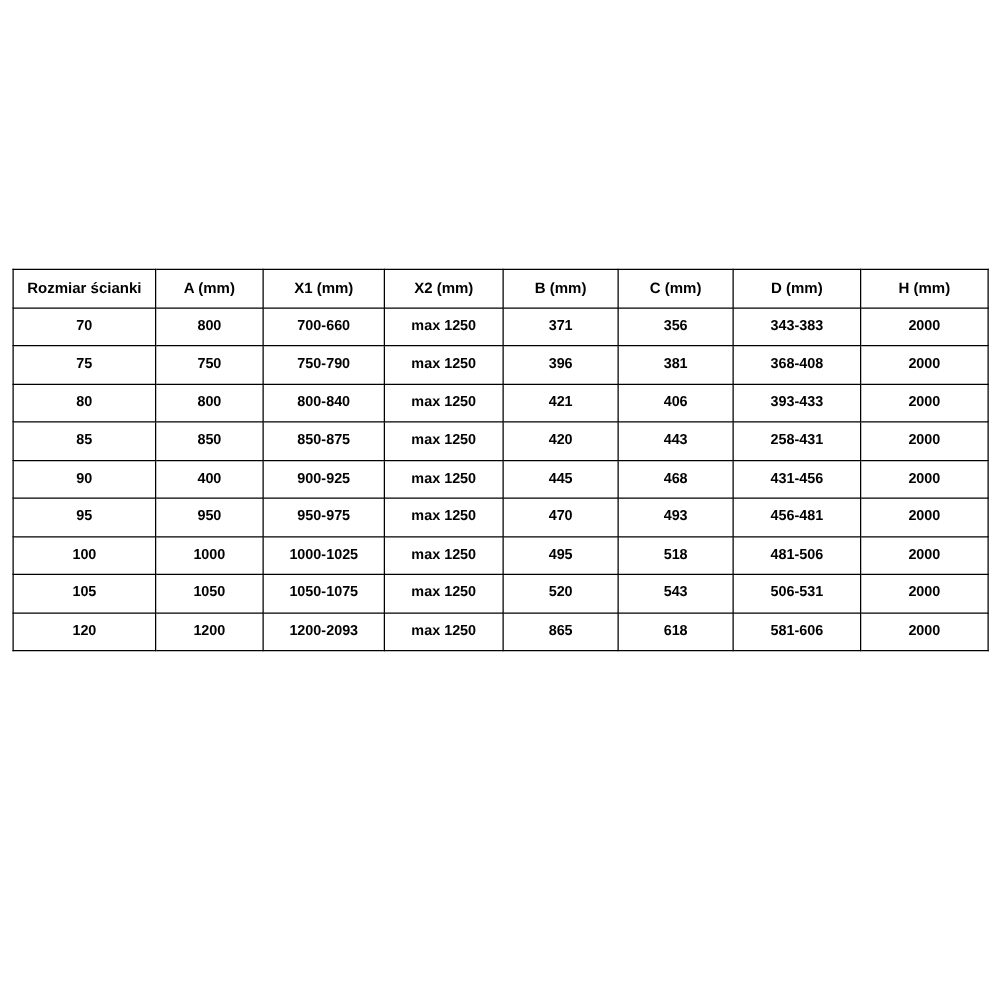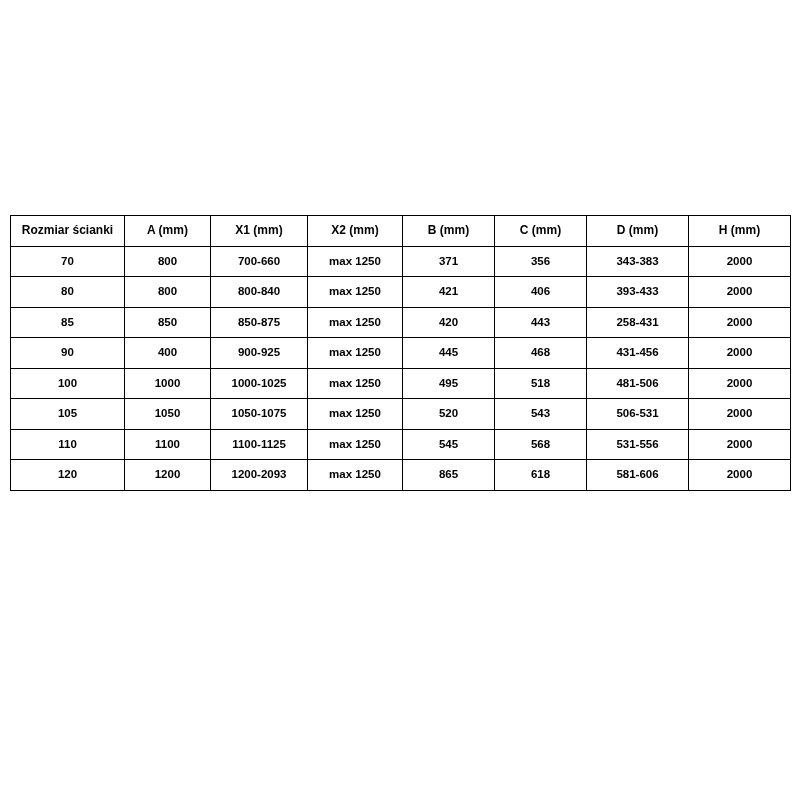--- a/index.html
+++ b/index.html
@@ -86,20 +86,30 @@
         <td>70</td>
         <td>800</td>
         <td>700-660</td>
         <td>max 1250</td>
         <td>371</td>
         <td>356</td>
         <td>343-383</td>
         <td>2000</td>
       </tr>
       <tr>
+        <td>75</td>
+        <td>750</td>
+        <td>750-790</td>
+        <td>max 1250</td>
+        <td>396</td>
+        <td>381</td>
+        <td>368-408</td>
+        <td>2000</td>
+      </tr>
+      <tr>
         <td>80</td>
         <td>800</td>
         <td>800-840</td>
         <td>max 1250</td>
         <td>421</td>
         <td>406</td>
         <td>393-433</td>
         <td>2000</td>
       </tr>
       <tr>
@@ -116,50 +126,50 @@
         <td>90</td>
         <td>400</td>
         <td>900-925</td>
         <td>max 1250</td>
         <td>445</td>
         <td>468</td>
         <td>431-456</td>
         <td>2000</td>
       </tr>
       <tr>
+        <td>95</td>
+        <td>950</td>
+        <td>950-975</td>
+        <td>max 1250</td>
+        <td>470</td>
+        <td>493</td>
+        <td>456-481</td>
+        <td>2000</td>
+      </tr>
+      <tr>
         <td>100</td>
         <td>1000</td>
         <td>1000-1025</td>
         <td>max 1250</td>
         <td>495</td>
         <td>518</td>
         <td>481-506</td>
         <td>2000</td>
       </tr>
       <tr>
         <td>105</td>
         <td>1050</td>
         <td>1050-1075</td>
         <td>max 1250</td>
         <td>520</td>
         <td>543</td>
         <td>506-531</td>
         <td>2000</td>
       </tr>
       <tr>
-        <td>110</td>
-        <td>1100</td>
-        <td>1100-1125</td>
-        <td>max 1250</td>
-        <td>545</td>
-        <td>568</td>
-        <td>531-556</td>
-        <td>2000</td>
-      </tr>
-      <tr>
         <td>120</td>
         <td>1200</td>
         <td>1200-2093</td>
         <td>max 1250</td>
         <td>865</td>
         <td>618</td>
         <td>581-606</td>
         <td>2000</td>
       </tr>
     </tbody>

